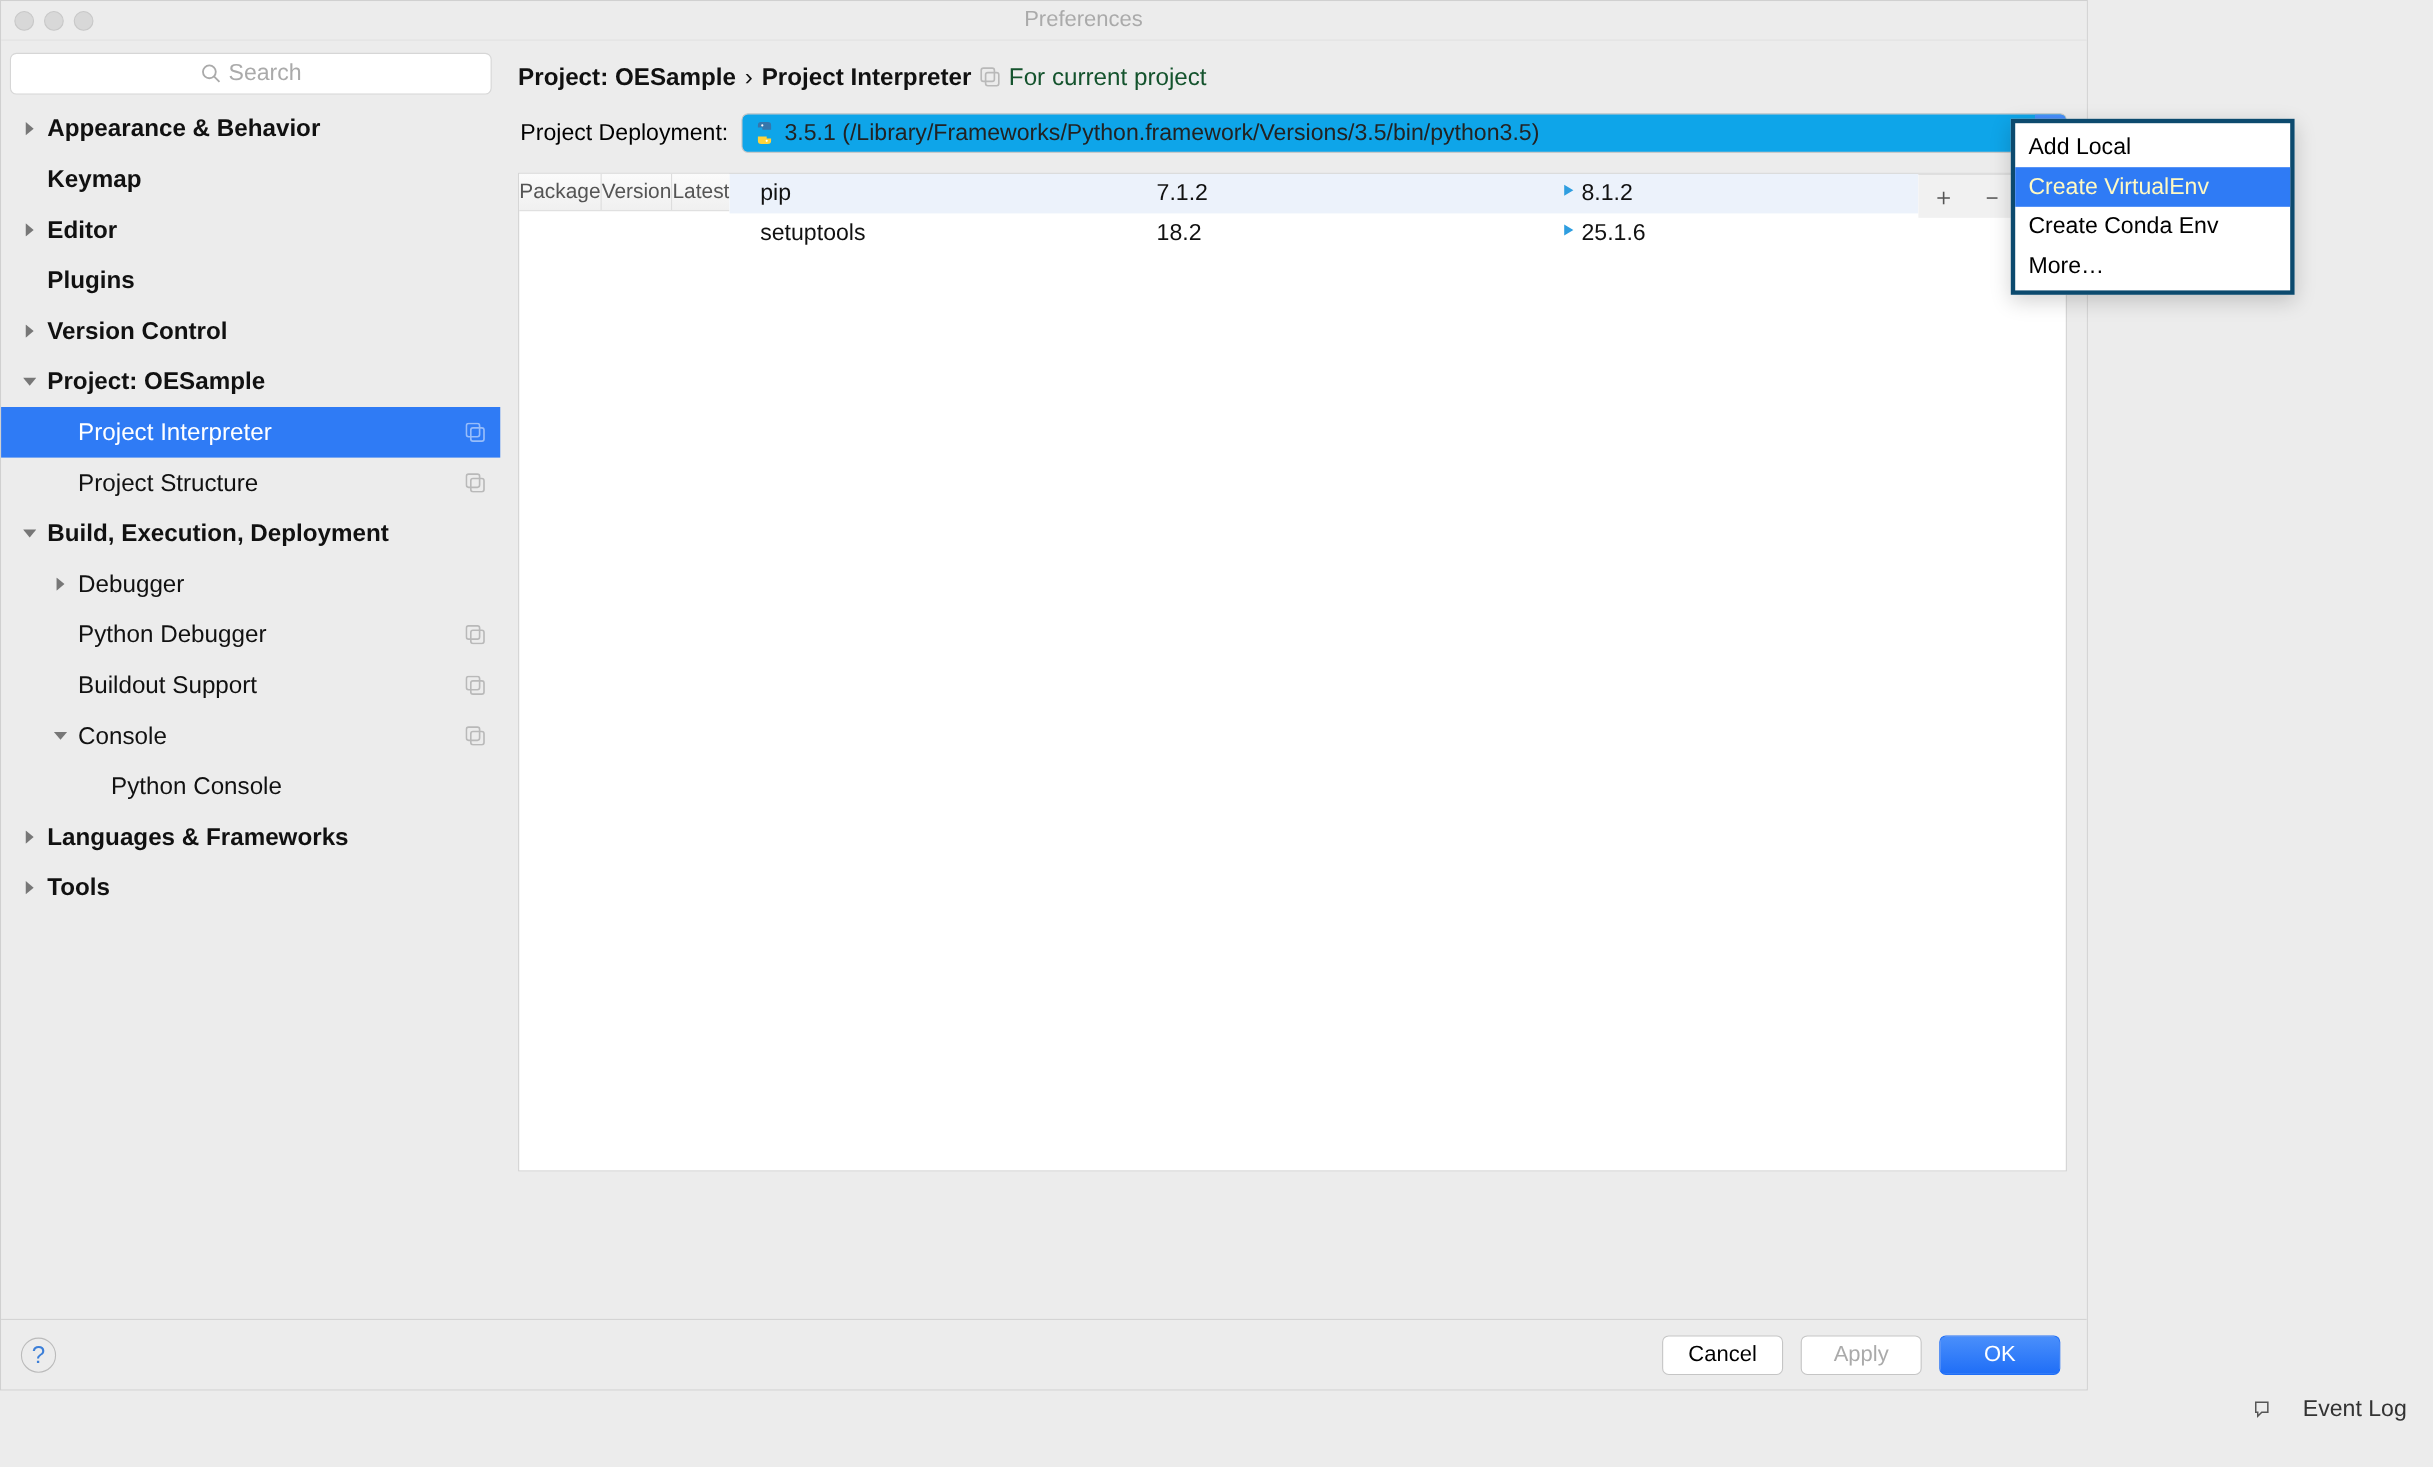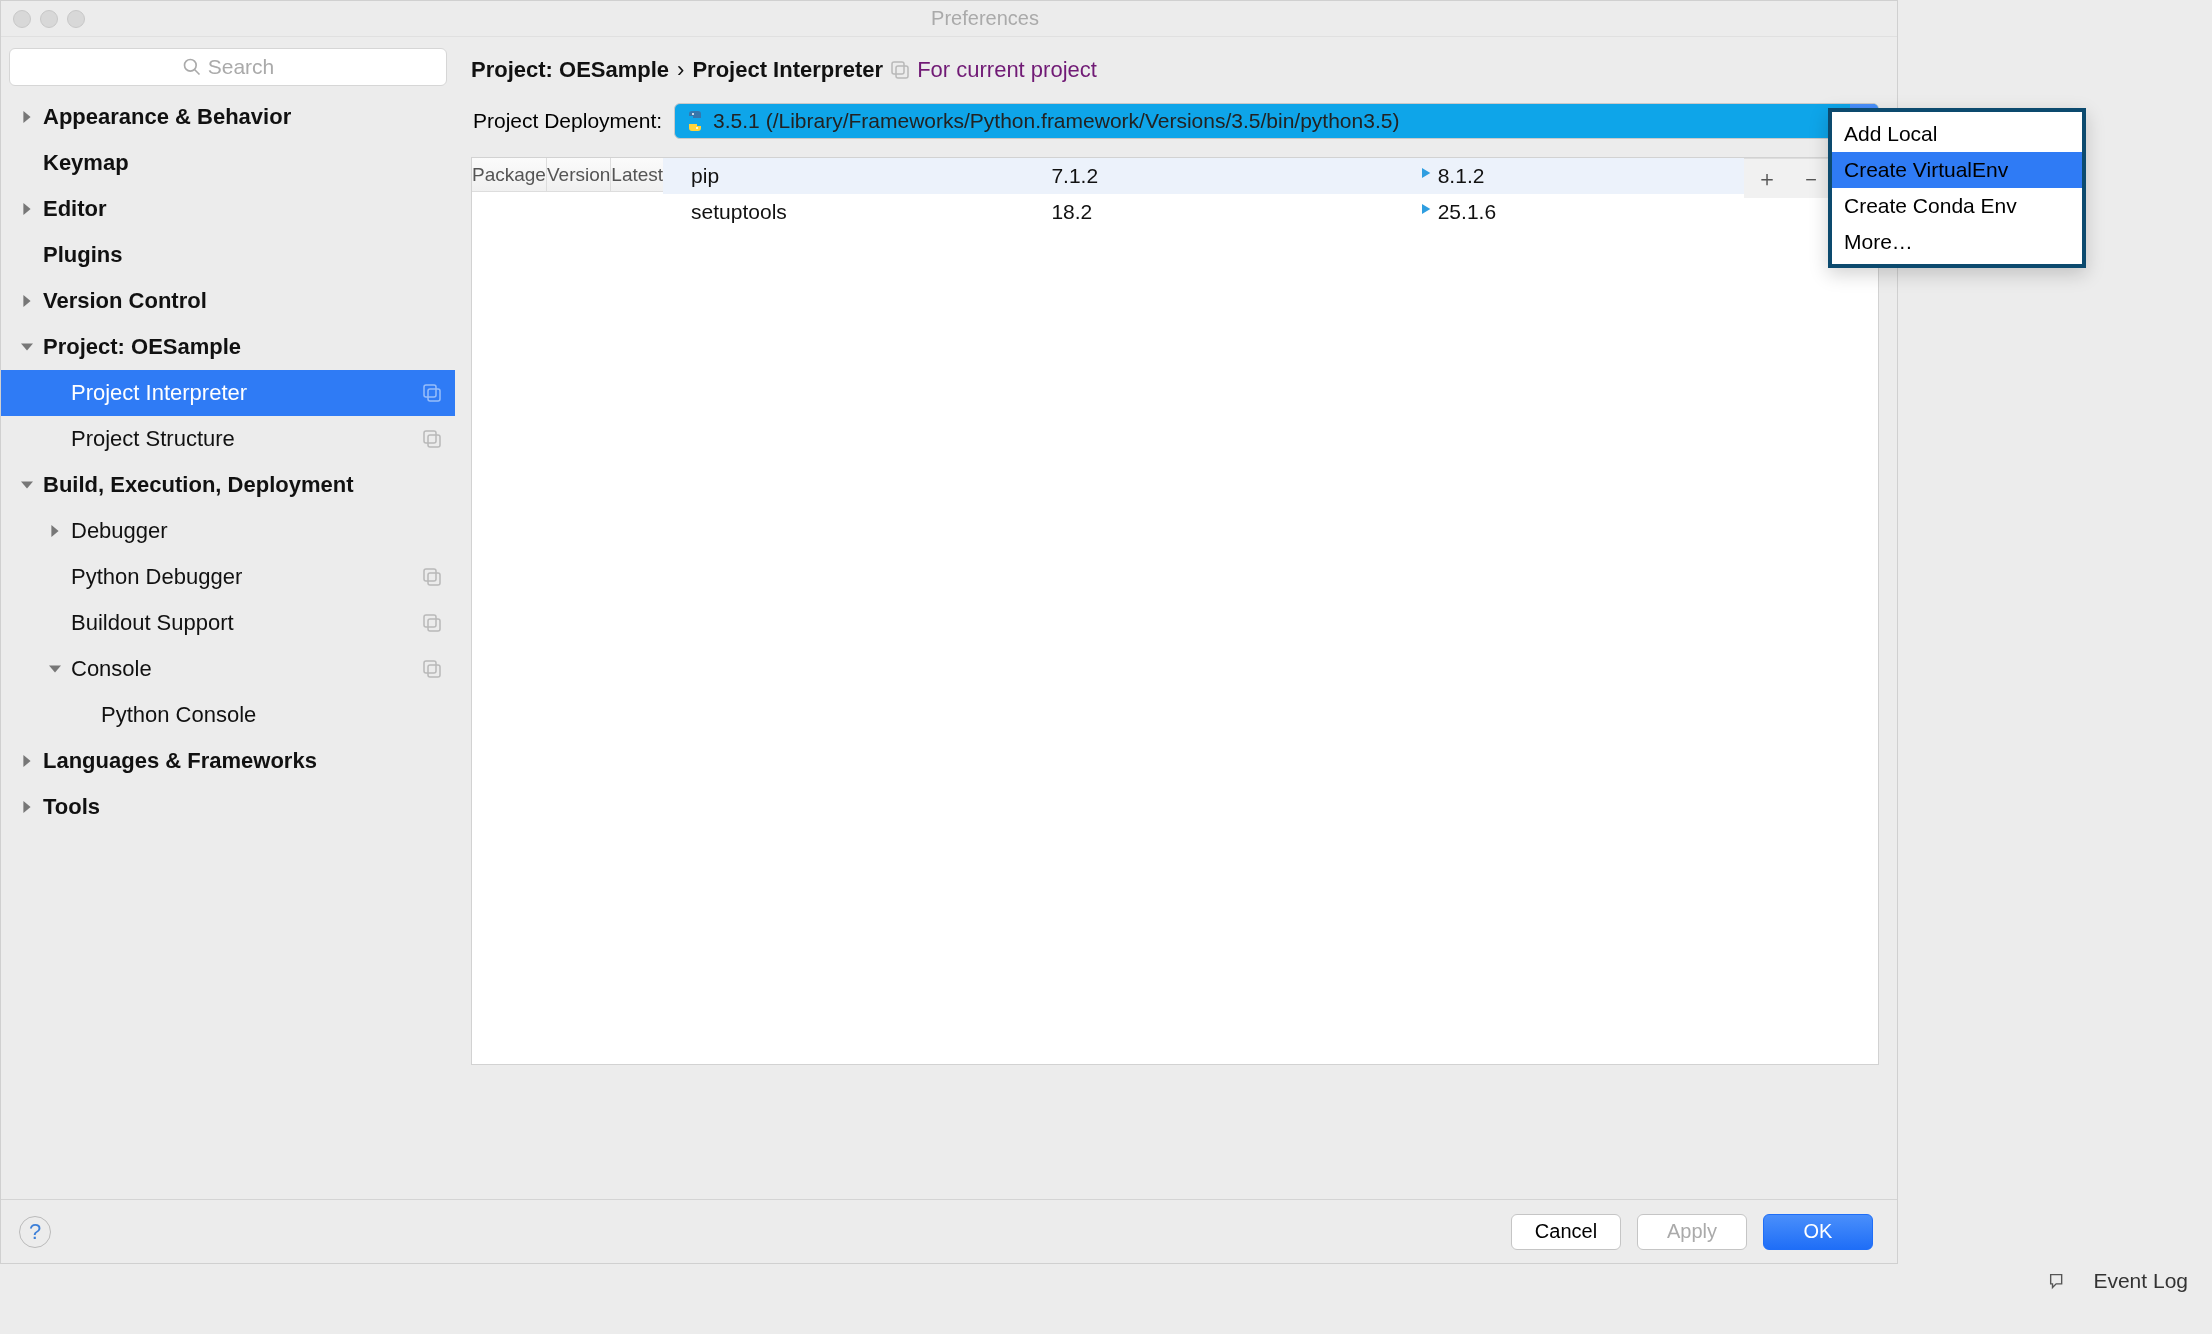--- a/index.html
+++ b/index.html
@@ -38,21 +38,21 @@
 .tree .item.indent2 { padding-left: 76px; }
 .tree .item.bold { font-weight: 600; }
 .tree .item.selected { background: #2f7bf5; color: #fff; }
 .tree .item .copy-badge { margin-left: auto; margin-right: 14px; width: 18px; height: 18px; opacity: 0.5; }
 .tree .item.selected .copy-badge rect { stroke: #fff; }
 
 .main { flex: 1; background: #ececec; padding: 10px 18px 0 16px; }
 .breadcrumb { font-size: 22px; color: #111; display: flex; align-items: center; gap: 8px; padding: 10px 0 20px 0; }
 .breadcrumb b { font-weight: 600; }
 .breadcrumb .badge { width: 18px; height: 18px; opacity: 0.5; }
-.breadcrumb .hint { color: #701a75; }
+.breadcrumb .hint { color: #14532d; }
 
 .interpreter-row { display: flex; align-items: center; gap: 12px; font-size: 21px; margin-bottom: 18px; padding-left: 2px; }
 .interpreter-row .label { white-space: nowrap; }
 .interpreter-row .combo { flex: 1; display: flex; align-items: center; height: 36px; background: #0ea5e9; border: 1px solid #c9c9c9; border-radius: 6px; padding: 0 0 0 8px; overflow: hidden; }
 .interpreter-row .combo .py-icon { width: 24px; height: 24px; margin-right: 6px; }
 .interpreter-row .combo .txt { flex: 1; white-space: nowrap; overflow: hidden; text-overflow: ellipsis; color: #222; font-size: 21px; }
 .interpreter-row .combo .stepper { width: 28px; height: 100%; background: linear-gradient(#4a90fc,#1f6ef7); display: flex; flex-direction: column; align-items: center; justify-content: center; color: #fff; font-size: 11px; }
 
 .table { background: #fff; border: 1px solid #d2d2d2; height: 908px; display: flex; flex-direction: row; }
 .table .thead { display: flex; background: linear-gradient(#fbfbfb,#f0f0f0); border-bottom: 1px solid #ddd; height: 34px; color: #555; font-size: 19px; }
@@ -72,21 +72,21 @@
 .footer button { height: 36px; min-width: 110px; border-radius: 6px; border: 1px solid #c5c5c5; background: #fff; font-size: 20px; }
 .footer button.primary { background: linear-gradient(#4a8ffb,#1f6ef7); color: #fff; border: 1px solid #1f6ef7; }
 .footer button.disabled { color: #aaa; }
 
 .popup {
   position: absolute; left: 1828px; top: 108px; width: 258px;
   background: #fff; border: 4px solid #0c4a6e; box-shadow: 0 6px 18px rgba(0,0,0,0.18);
   font-size: 21px; padding: 4px 0;
 }
 .popup .mi { height: 36px; display: flex; align-items: center; padding: 0 12px; cursor: default; }
-.popup .mi.sel { background: #2f7bf5; color: #000000; }
+.popup .mi.sel { background: #2f7bf5; color: #fef9c3; }
 
 .statusbar {
   position: absolute; right: 24px; bottom: 12px;
   display: flex; align-items: flex-end; gap: 24px;
   color: #333; font-size: 21px; margin-top: 48px;
 }
 .statusbar svg { width: 22px; height: 22px; stroke: #555; fill: none; }
 
 </style>
 </head>

